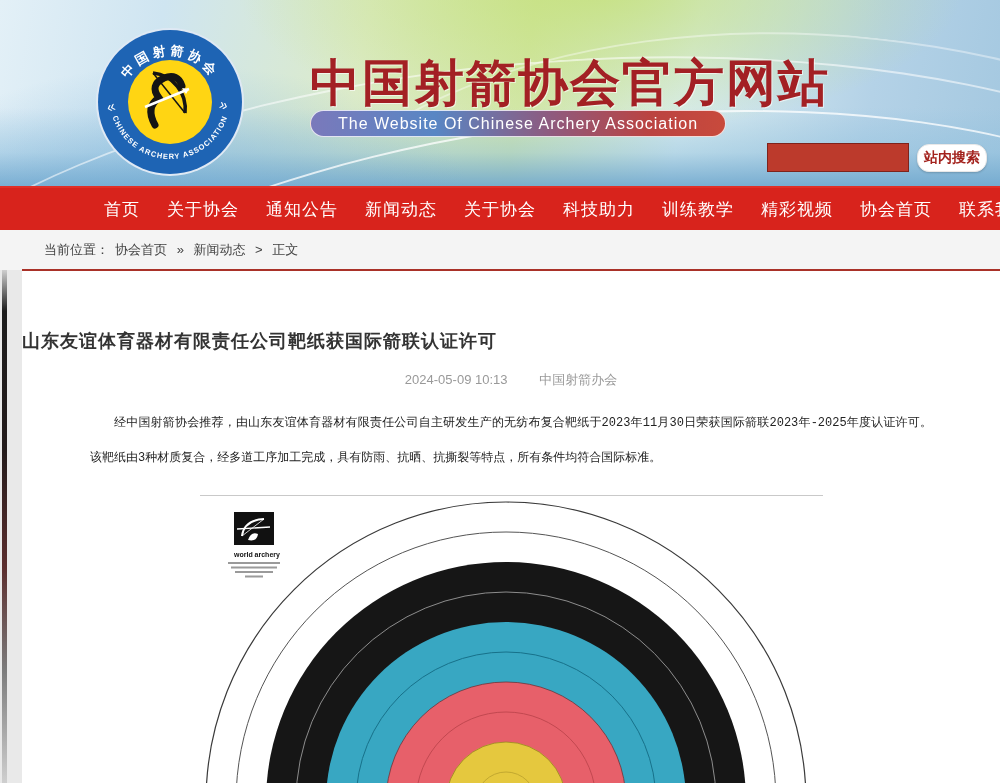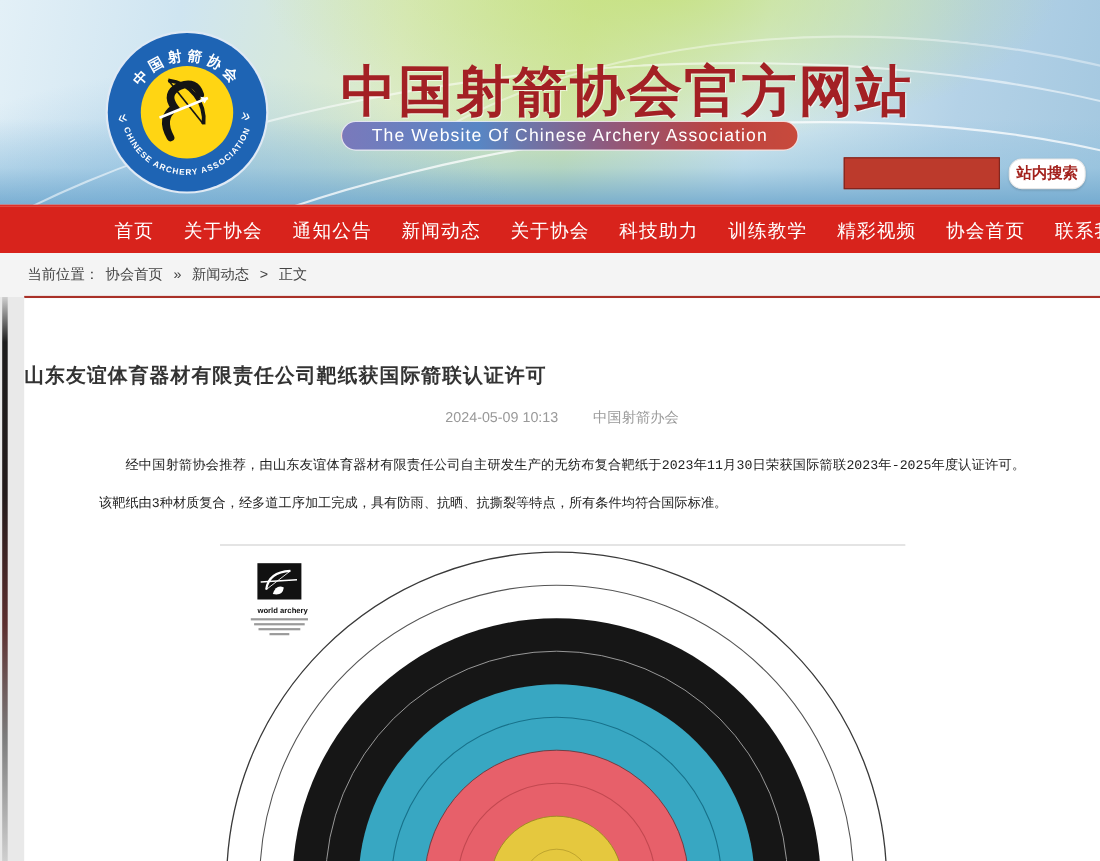--- a/index.html
+++ b/index.html
@@ -33,21 +33,21 @@
     border:1px solid #e8e8e8; border-radius:12px; color:#a3221d; font-weight:bold; font-size:14px;
     cursor:pointer; box-shadow:0 1px 2px rgba(0,0,0,.18); }
 
   
   .nav { position:absolute; left:0; top:188px; width:1000px; height:42px; background:#d8231c;
     display:flex; align-items:center; padding-left:104px; }
   .nav-item { color:#ffffff; font-size:17px; letter-spacing:1px; margin-right:27px; cursor:pointer; white-space:nowrap; }
 
   
   .crumb-bar { position:absolute; left:0; top:230px; width:1000px; height:40px; background:#f4f4f4;
-    font-size:13px; color:#444; line-height:40px; padding-left:25px; }
+    font-size:13px; color:#444; line-height:40px; padding-left:44px; }
   .crumb-bar span { margin-right:6px; }
   .crumb-link { cursor:pointer; }
   .red-divider { position:absolute; left:22px; top:269px; width:978px; height:2px; background:#a93128; }
 
   
   .gutter { position:absolute; left:0; top:270px; width:22px; bottom:0; background:#e9e9e9; }
   .gutter-strip { position:absolute; left:2px; top:0; width:5px; height:100%;
     background:linear-gradient(#cfcfcf 0%, #1d1d1d 8%, #241c1c 35%, #5c2f2f 58%, #7c7c7c 78%, #cfcfcf 100%); }
 
   

